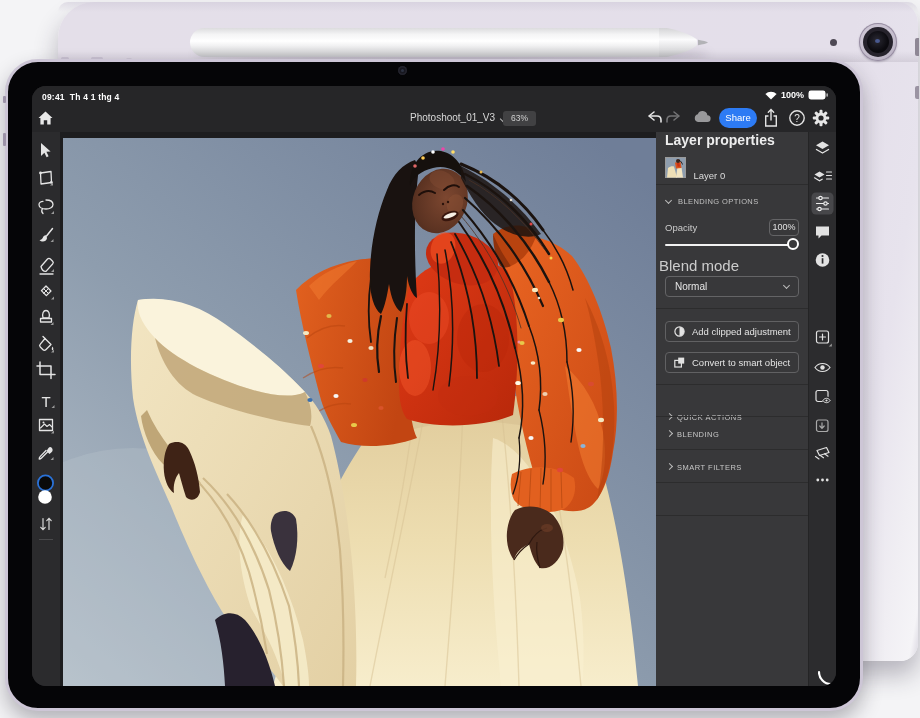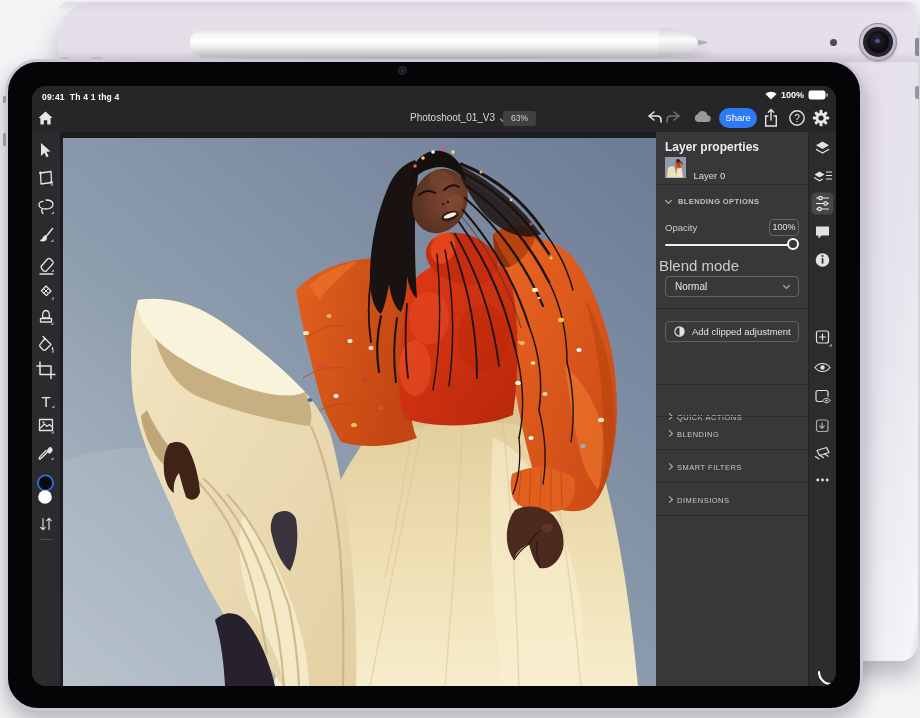--- a/index.html
+++ b/index.html
@@ -403,70 +403,73 @@
           <ellipse cx="497" cy="332" rx="3" ry="2.2" fill="#e0473a"></ellipse>
           <ellipse cx="468" cy="300" rx="2.6" ry="2" fill="#f7f7f7"></ellipse>
           <ellipse cx="459" cy="205" rx="2.6" ry="2" fill="#e8c94a"></ellipse>
           <ellipse cx="482" cy="256" rx="2.6" ry="2" fill="#f0d0b0"></ellipse>
           <ellipse cx="455" cy="245" rx="2.8" ry="2" fill="#fffbe8"></ellipse>
           <ellipse cx="470" cy="225" rx="2.4" ry="1.8" fill="#f9ecc8"></ellipse>
         </g>
       </svg>
     </div>
     <div id="panel">
-      <div style="position:absolute;left:9px;top:8px;font-size:12px;font-weight:bold;color:#ededed;">Layer properties</div>
+      <div style="position:absolute;left:9px;top:0;font-size:14px;font-weight:bold;color:#ededed;">Layer properties</div>
       <svg style="position:absolute;left:9px;top:25px;" width="21" height="21" viewBox="0 0 21 21">
         <rect x="0.5" y="0.5" width="20" height="20" fill="#8e9dae" stroke="#9a9a9a"></rect>
         <path d="M3,11 C5,9.5 7,9 9,9.5 L12,20.5 L2,20.5 Z" fill="#eedfb6"></path>
         <path d="M11,20.5 L12.5,10 L16.5,10.5 L18,20.5 Z" fill="#f2e5c2"></path>
         <path d="M10,5.5 L15.5,5 L16.5,11 L11,11.5 Z" fill="#d9531d"></path>
         <path d="M11.8,6 L14.2,5.7 L15,9.5 L12.6,9.8 Z" fill="#c93014"></path>
         <circle cx="13" cy="4" r="2" fill="#3a241c"></circle>
         <path d="M14,3 C15.8,4 17,5.8 17.5,7.5" stroke="#1b1311" stroke-width="0.9" fill="none"></path>
       </svg>
       <div style="position:absolute;left:37.5px;top:38px;font-size:9.5px;color:#dcdcdc;">Layer 0</div>
       <div class="sep" style="top:52px;"></div>
       <span class="chev d" style="left:10px;top:66px;"></span>
-      <div style="position:absolute;left:22px;top:65px;font-size:7.5px;letter-spacing:.4px;color:#c0c0c0;font-weight:bold;">BLENDING OPTIONS</div>
+      <div style="position:absolute;left:22px;top:65px;font-size:7.5px;letter-spacing:.4px;color:#c0c0c0;">BLENDING OPTIONS</div>
       <div class="ptext" style="left:9px;top:90px;font-size:9.5px;">Opacity</div>
       <div style="position:absolute;left:113px;top:87px;width:30px;height:17px;border:1px solid #646466;border-radius:4px;font-size:9px;color:#e0e0e0;text-align:center;line-height:15px;">100%</div>
       <div style="position:absolute;left:9px;top:111.5px;width:129px;height:2px;background:#f2f2f2;border-radius:1px;"></div>
       <div style="position:absolute;left:131px;top:106px;width:12px;height:12px;border-radius:50%;border:2px solid #fff;background:#38383a;"></div>
       <div class="ptext" style="left:3px;top:125px;font-size:15px;">Blend mode</div>
       <div style="position:absolute;left:9px;top:144px;width:134px;height:21px;border:1px solid #646466;border-radius:4px;"></div>
       <div style="position:absolute;left:19px;top:149px;font-size:10px;color:#e6e6e6;">Normal</div>
       <span class="chev d" style="left:128px;top:151px;"></span>
       <div class="sep" style="top:175.5px;"></div>
       <div class="pbtn" style="top:189px;">
         <svg width="11" height="11" viewBox="0 0 11 11" style="margin-left:8px;">
           <circle cx="5.5" cy="5.5" r="4.6" fill="none" stroke="#e3e3e3" stroke-width="1.2"></circle>
           <path d="M5.5,0.9 A4.6,4.6 0 0 1 5.5,10.1 Z" fill="#e3e3e3"></path>
         </svg>
         <span style="margin-left:7px;">Add clipped adjustment</span>
+      </div>
+      <div class="pbtn" style="top:220px;">
+        <svg width="11" height="11" viewBox="0 0 11 11" style="margin-left:8px;">
+          <rect x="0.8" y="3.4" width="6.6" height="6.6" fill="none" stroke="#e3e3e3" stroke-width="1.2"></rect>
+          <rect x="4.2" y="0.6" width="6" height="6" fill="#e3e3e3"></rect>
+        </svg>
+        <span style="margin-left:7px;">Convert to smart object</span>
       </div>
       <div class="sep" style="top:251.5px;"></div>
       <div class="secrow" style="top:268px;">
         <span class="chev r" style="left:11px;top:14px;"></span>
         <span class="sechead">QUICK ACTIONS</span>
       </div>
       <div class="sep" style="top:283.5px;"></div>
       <div class="secrow" style="top:285px;">
         <span class="chev r" style="left:11px;top:14px;"></span>
         <span class="sechead">BLENDING</span>
       </div>
       <div class="sep" style="top:316.5px;"></div>
       <div class="secrow" style="top:318px;">
         <span class="chev r" style="left:11px;top:14px;"></span>
         <span class="sechead">SMART FILTERS</span>
       </div>
       <div class="sep" style="top:349.5px;"></div>
-      <div class="secrow" style="top:351px;">
-        <span class="chev r" style="left:11px;top:14px;"></span>
-        <span class="sechead">DIMENSIONS</span>
-      </div>
       <div class="sep" style="top:383px;"></div>
     </div>
     <div id="iconstrip">
       <svg width="28" height="554" viewBox="0 0 28 554">
 
         <path d="M13.5,9.5 L20,13.3 L13.5,17.1 L7,13.3 Z" fill="#e2e2e2"></path>
         <path d="M7,17.2 L13.5,21 L20,17.2" fill="none" stroke="#e2e2e2" stroke-width="1.3" stroke-linejoin="round"></path>
 
         <path d="M10.5,39.5 L15.5,42.5 L10.5,45.5 L5.5,42.5 Z" fill="#e2e2e2"></path>
         <g stroke="#e2e2e2" stroke-width="1.2" fill="none" stroke-linecap="round">

